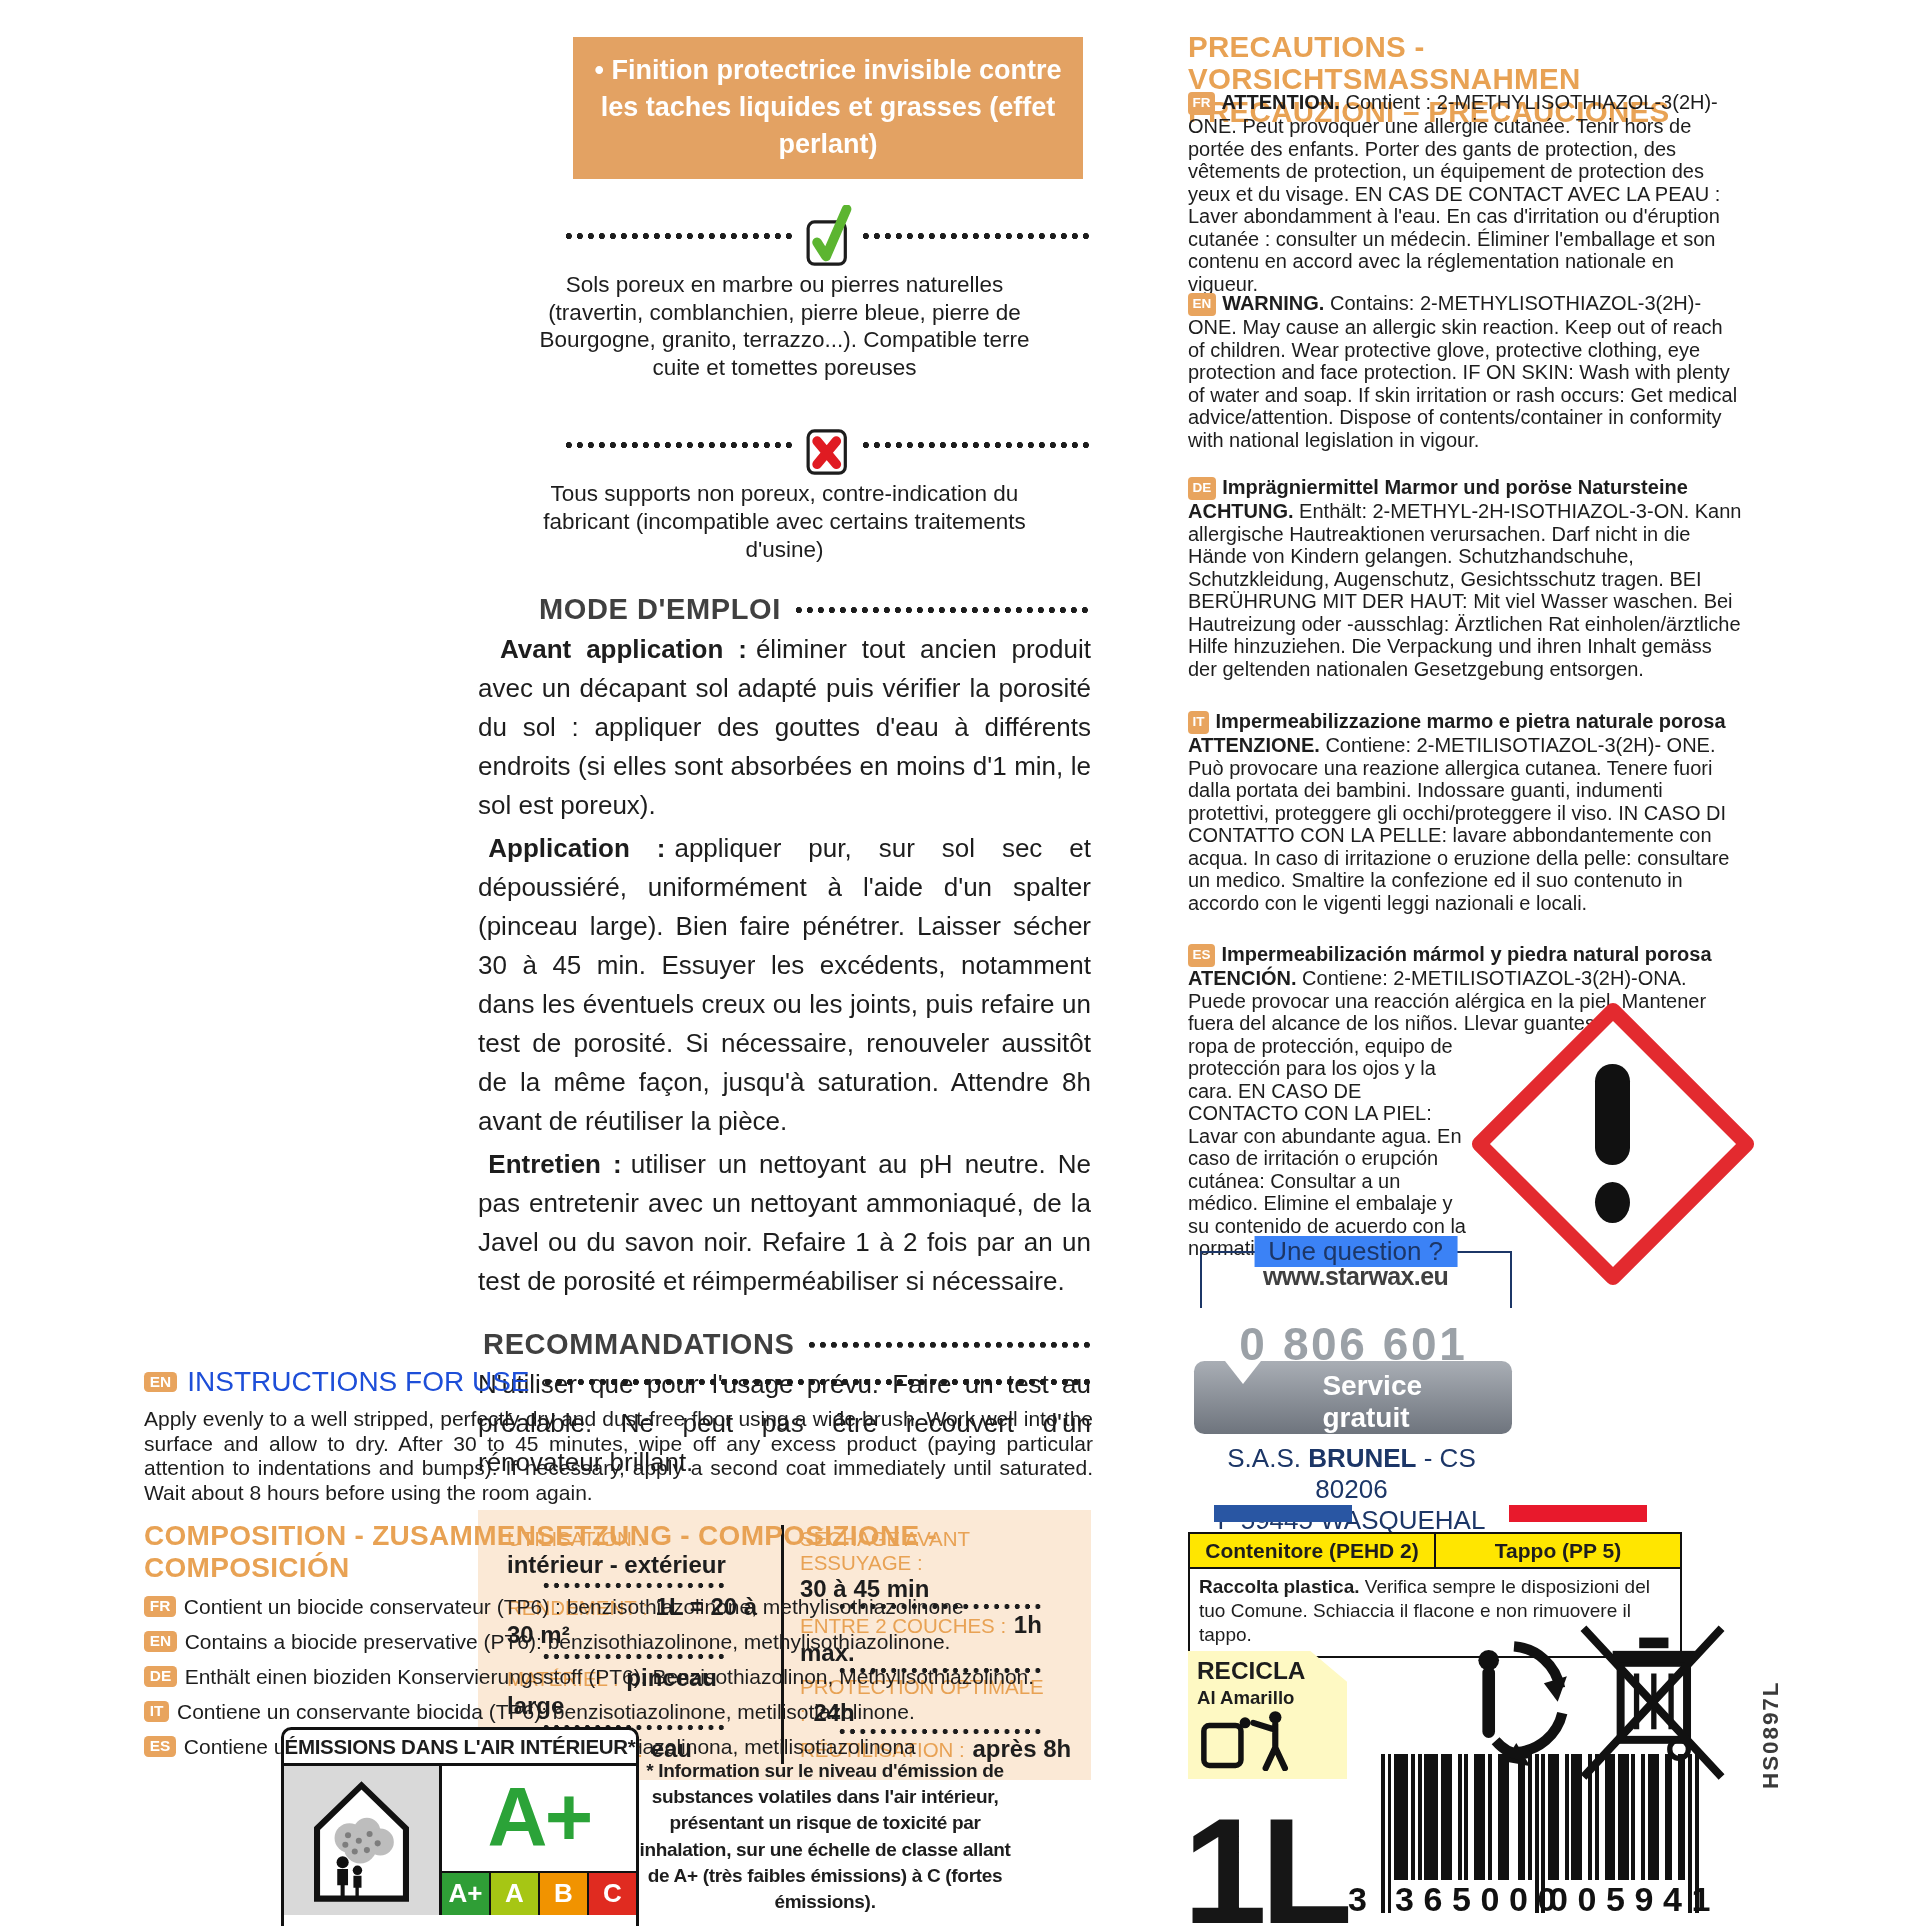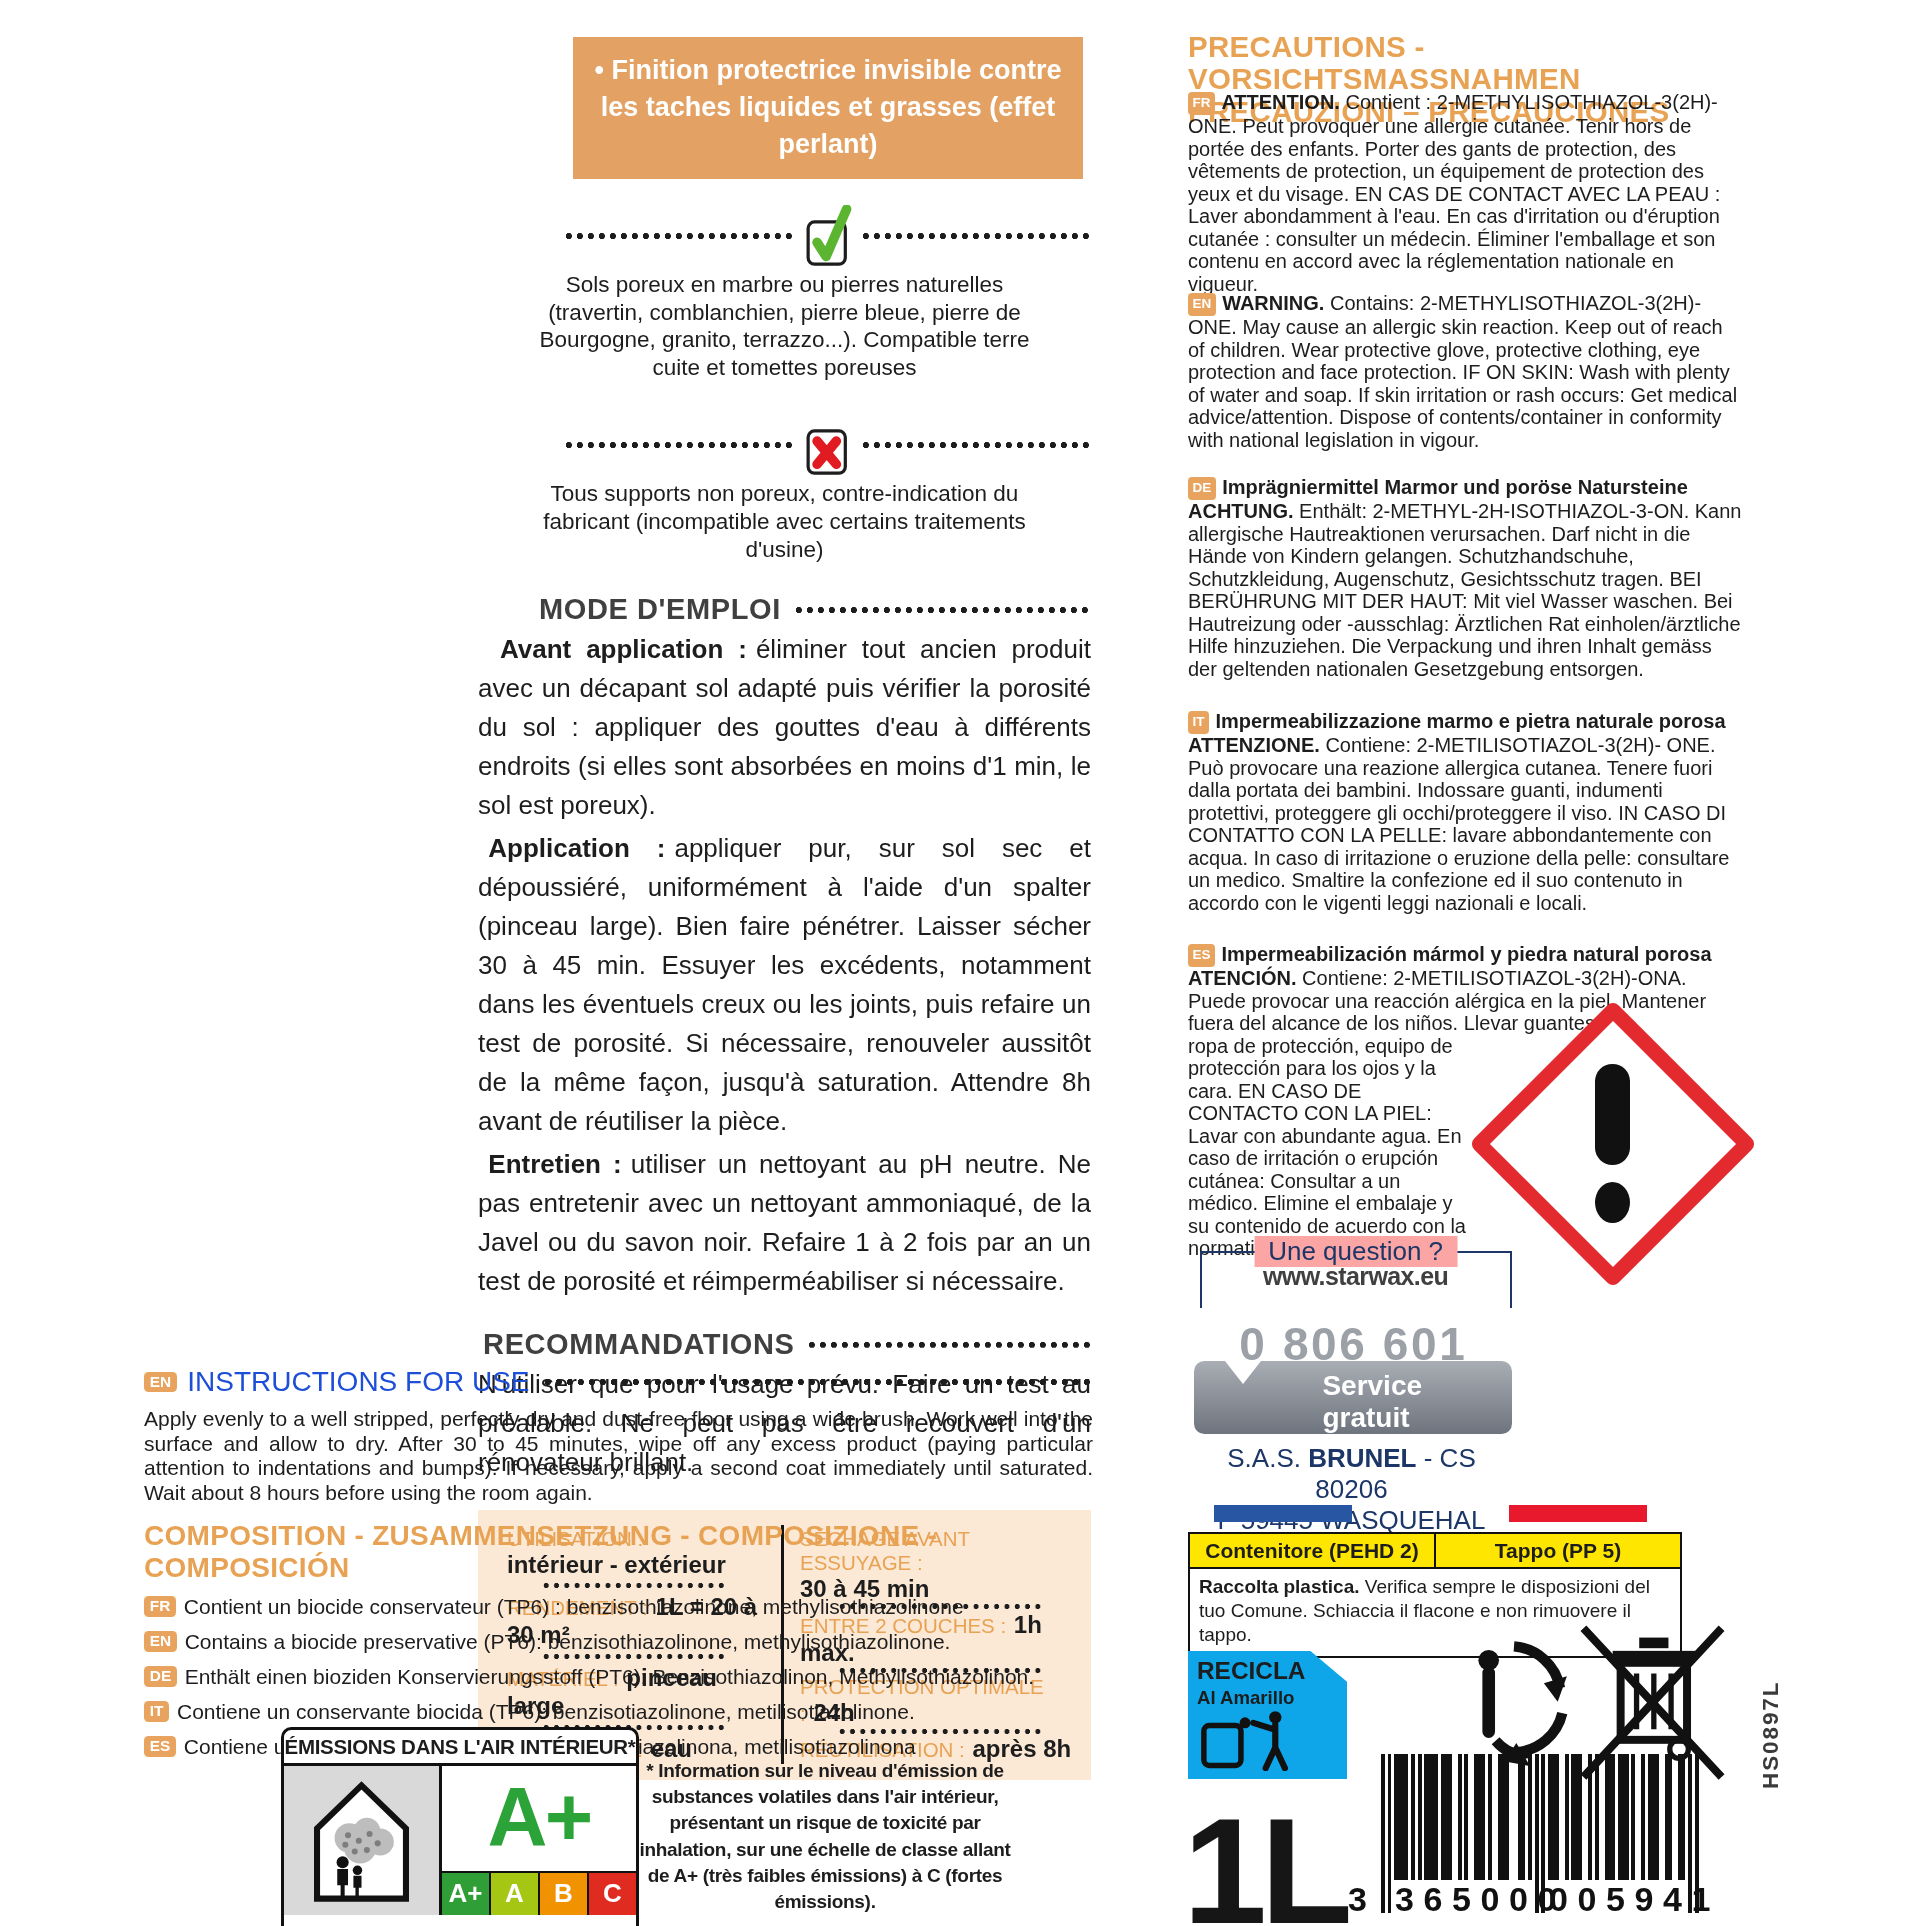--- a/index.html
+++ b/index.html
@@ -62,36 +62,36 @@
   .intro{font-weight:bold;}
   #es-narrow{width:282px;}
   
   #ghs{left:277px;top:996px;width:295px;height:295px;}
   #ghs .dia{position:absolute;left:46px;top:46px;width:204px;height:204px;border:15.4px solid #e32a2f;background:#fff;border-radius:7.7px;transform:rotate(45deg);box-sizing:border-box;}
   #ghs .exm{position:absolute;left:0;top:0;width:295px;height:295px;display:flex;flex-direction:column;align-items:center;justify-content:center;}
   #ghs .bar{width:35px;height:101px;background:#111;border-radius:17.3px;}
   #ghs .dot{width:35px;height:41px;background:#111;border-radius:50%;margin-top:16.7px;}
   
   #brk{left:11.6px;top:1251px;width:308px;height:55px;border:2.6px solid #1c3667;border-bottom:none;}
-  #brk .q{position:absolute;top:-16.7px;left:50%;transform:translateX(-50%);background:#fca5a5;padding:0 14px;font-size:26px;color:#1c3667;white-space:nowrap;}
+  #brk .q{position:absolute;top:-16.7px;left:50%;transform:translateX(-50%);background:#3b82f6;padding:0 14px;font-size:26px;color:#1c3667;white-space:nowrap;}
   #brk .web{text-align:center;font-size:25px;font-weight:bold;color:#404040;margin-top:9px;letter-spacing:-0.6px;}
   #phone{left:6.4px;top:1317px;width:318px;text-align:center;font-size:46px;font-weight:bold;color:#9ba1a7;letter-spacing:2.6px;}
   #svc{left:6.4px;top:1361px;width:318px;height:73px;background:linear-gradient(#a9aeb5,#6e747d);border-radius:10.3px;color:#fff;font-weight:bold;font-size:28px;line-height:1.15;box-sizing:border-box;padding:9px 0 0 128px;}
   #svc:before{content:"";position:absolute;left:31px;top:0;width:0;height:0;border-left:18px solid transparent;border-right:18px solid transparent;border-top:23px solid #fff;}
   #addr{left:0;top:1443px;width:327px;text-align:center;color:#1c3667;font-size:26px;line-height:1.2;}
   .flag{top:1505px;height:17.3px;width:138px;}
   #flagb{left:26px;background:#2956a3;} #flagr{left:321px;background:#e8192c;}
   
   #rtab{left:0;top:1532px;width:494px;border:2.6px solid #111;box-sizing:border-box;}
   #rtab .hd{display:flex;background:#ffe600;border-bottom:2.6px solid #111;}
   #rtab .hd div{flex:1;text-align:center;font-weight:bold;font-size:21px;padding:4.5px 0;}
   #rtab .hd div:first-child{border-right:2.6px solid #111;}
   #rtab .bd{background:#fff;font-size:19px;line-height:1.25;padding:6.4px 9px 9px;}
   
-  #recicla{left:0;top:1651px;width:159px;height:128px;background:#0ea5e9;clip-path:polygon(0 0,77% 0,100% 24%,100% 100%,0 100%);padding:6.4px 0 0 9px;box-sizing:border-box;}
+  #recicla{left:0;top:1651px;width:159px;height:128px;background:#fef9c3;clip-path:polygon(0 0,77% 0,100% 24%,100% 100%,0 100%);padding:6.4px 0 0 9px;box-sizing:border-box;}
   #recicla .l1{font-weight:bold;font-size:24.4px;}
   #recicla .l2{font-weight:bold;font-size:18.6px;margin-top:1.3px;}
   
   #triman{left:257px;top:1630px;}
   #xbin{left:384px;top:1615px;}
   #refcode{left:570px;top:1641px;height:148px;writing-mode:vertical-rl;transform:rotate(180deg);font-size:22.5px;font-weight:600;color:#3a3a3a;letter-spacing:1.9px;}
   #vol{left:-5.1px;top:1784px;font-size:151px;font-weight:800;letter-spacing:-6.4px;color:#161616;}
   
   #bc{left:193px;top:1754px;width:317px;height:166px;}
   #bc-bars{position:absolute;left:0;top:0;width:317px;height:161px;}

